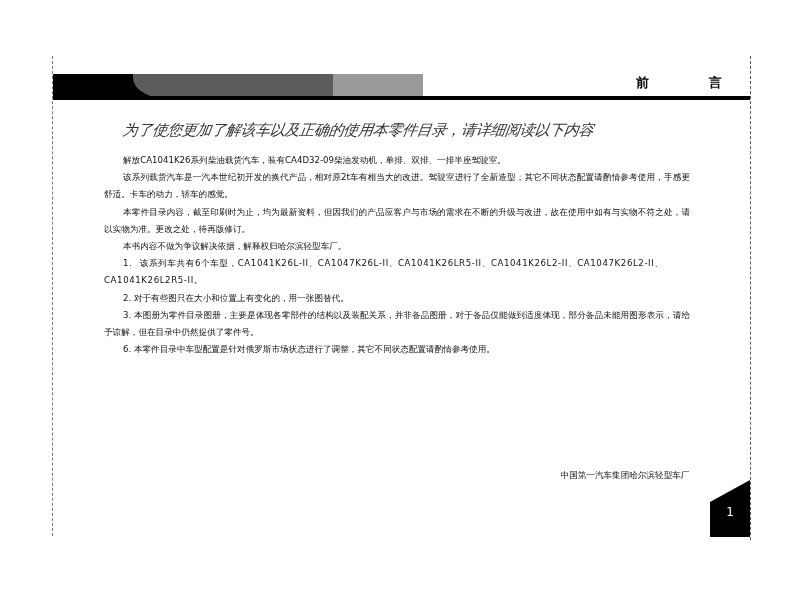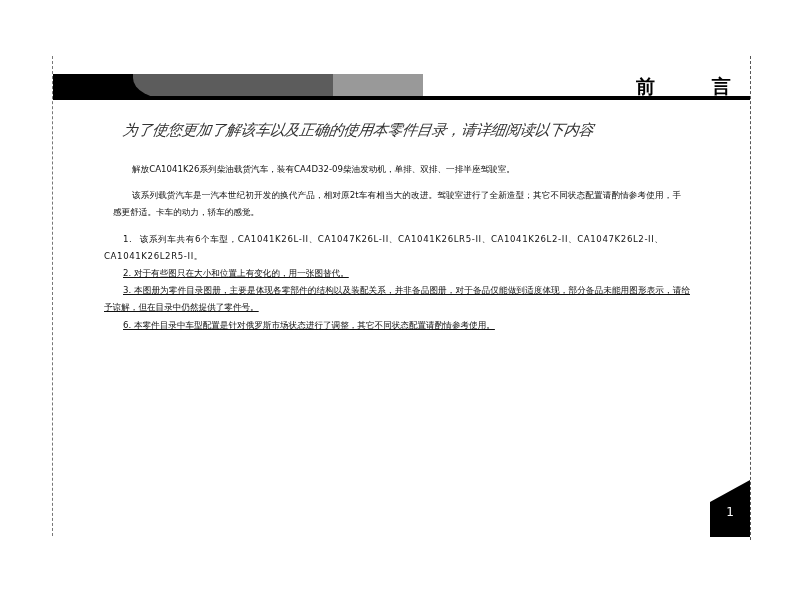--- a/index.html
+++ b/index.html
@@ -70,23 +70,23 @@
       left: 0;
       top: 22px;
       width: 697px;
       height: 4px;
       background: #000;
     }
     .page-title {
       position: absolute;
       left: 636px;
       top: 74px;
-      font-family: Liberation Serif, serif;
+      font-family: Liberation Mono, monospace;
       font-weight: bold;
-      font-size: 19px;
+      font-size: 13px;
       letter-spacing: 26px;
       color: #000;
       text-align: right;
     }
     .subtitle {
       position: absolute;
       left: 123px;
       top: 121px;
       font-size: 15px;
       font-style: italic;
@@ -99,28 +99,27 @@
       position: absolute;
       left: 104px;
       top: 152px;
       width: 586px;
       font-size: 8.6px;
       line-height: 17.2px;
       color: #111;
     }
     .para {
       text-indent: 19px;
-      margin: 9px;
+      margin: 0;
       text-align: justify;
     }
     .note {
       text-indent: 19px;
       margin: 0;
       text-align: justify;
-      text-decoration: underline;
     }
     .models-line {
       text-indent: 19px;
       margin: 0;
       word-spacing: 4px;
       letter-spacing: 0.6px;
     }
     .signature {
       position: absolute;
       left: 545px;
@@ -164,23 +163,26 @@
   <div class="hb-rule"></div>
 </div>
 
 <div class="page-title">前 言</div>
 
 <div class="subtitle">为了使您更加了解该车以及正确的使用本零件目录，请详细阅读以下内容</div>
 
 <div class="body-text">
   <p class="para">解放CA1041K26系列柴油载货汽车，装有CA4D32-09柴油发动机，单排、双排、一排半座驾驶室。</p>
   <p class="para">该系列载货汽车是一汽本世纪初开发的换代产品，相对原2t车有相当大的改进。驾驶室进行了全新造型；其它不同状态配置请酌情参考使用，手感更舒适。卡车的动力，轿车的感觉。</p>
+  <p class="para">本零件目录内容，截至印刷时为止，均为最新资料，但因我们的产品应客户与市场的需求在不断的升级与改进，故在使用中如有与实物不符之处，请以实物为准。更改之处，待再版修订。</p>
+  <p class="para">本书内容不做为争议解决依据，解释权归哈尔滨轻型车厂。</p>
   <p class="models-line">1. 该系列车共有6个车型，CA1041K26L-II、CA1047K26L-II、CA1041K26LR5-II、CA1041K26L2-II、CA1047K26L2-II、CA1041K26L2R5-II。</p>
   <p class="note">2. 对于有些图只在大小和位置上有变化的，用一张图替代。</p>
   <p class="note">3. 本图册为零件目录图册，主要是体现各零部件的结构以及装配关系，并非备品图册，对于备品仅能做到适度体现，部分备品未能用图形表示，请给予谅解，但在目录中仍然提供了零件号。</p>
   <p class="note">6. 本零件目录中车型配置是针对俄罗斯市场状态进行了调整，其它不同状态配置请酌情参考使用。</p>
 </div>
 
 <div class="signature">
+  <div>中国第一汽车集团哈尔滨轻型车厂</div>
 </div>
 
 <div class="page-tab"></div>
 <div class="page-num">1</div>
 
 </body></html>

